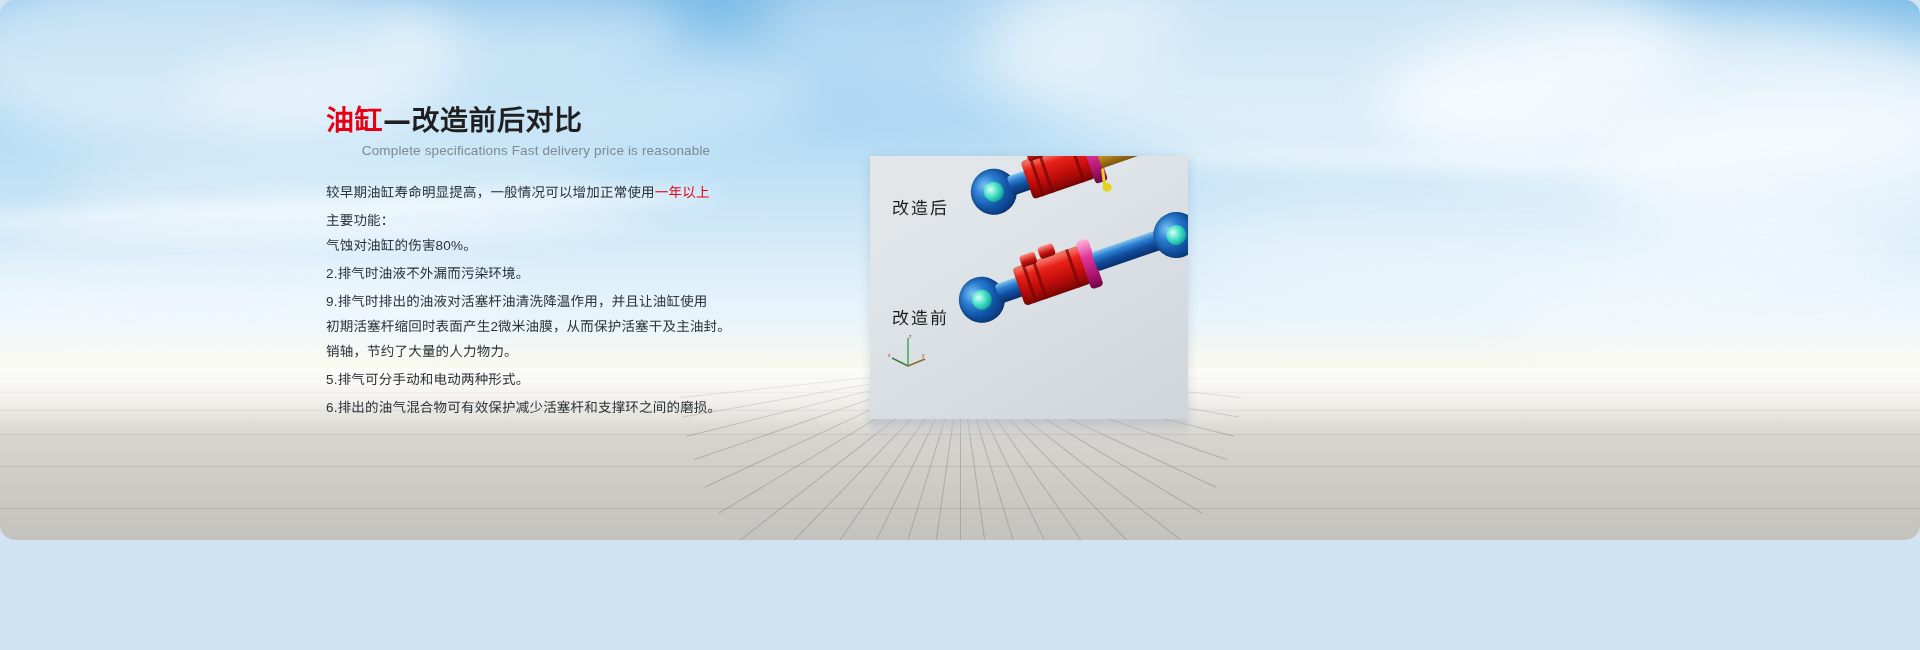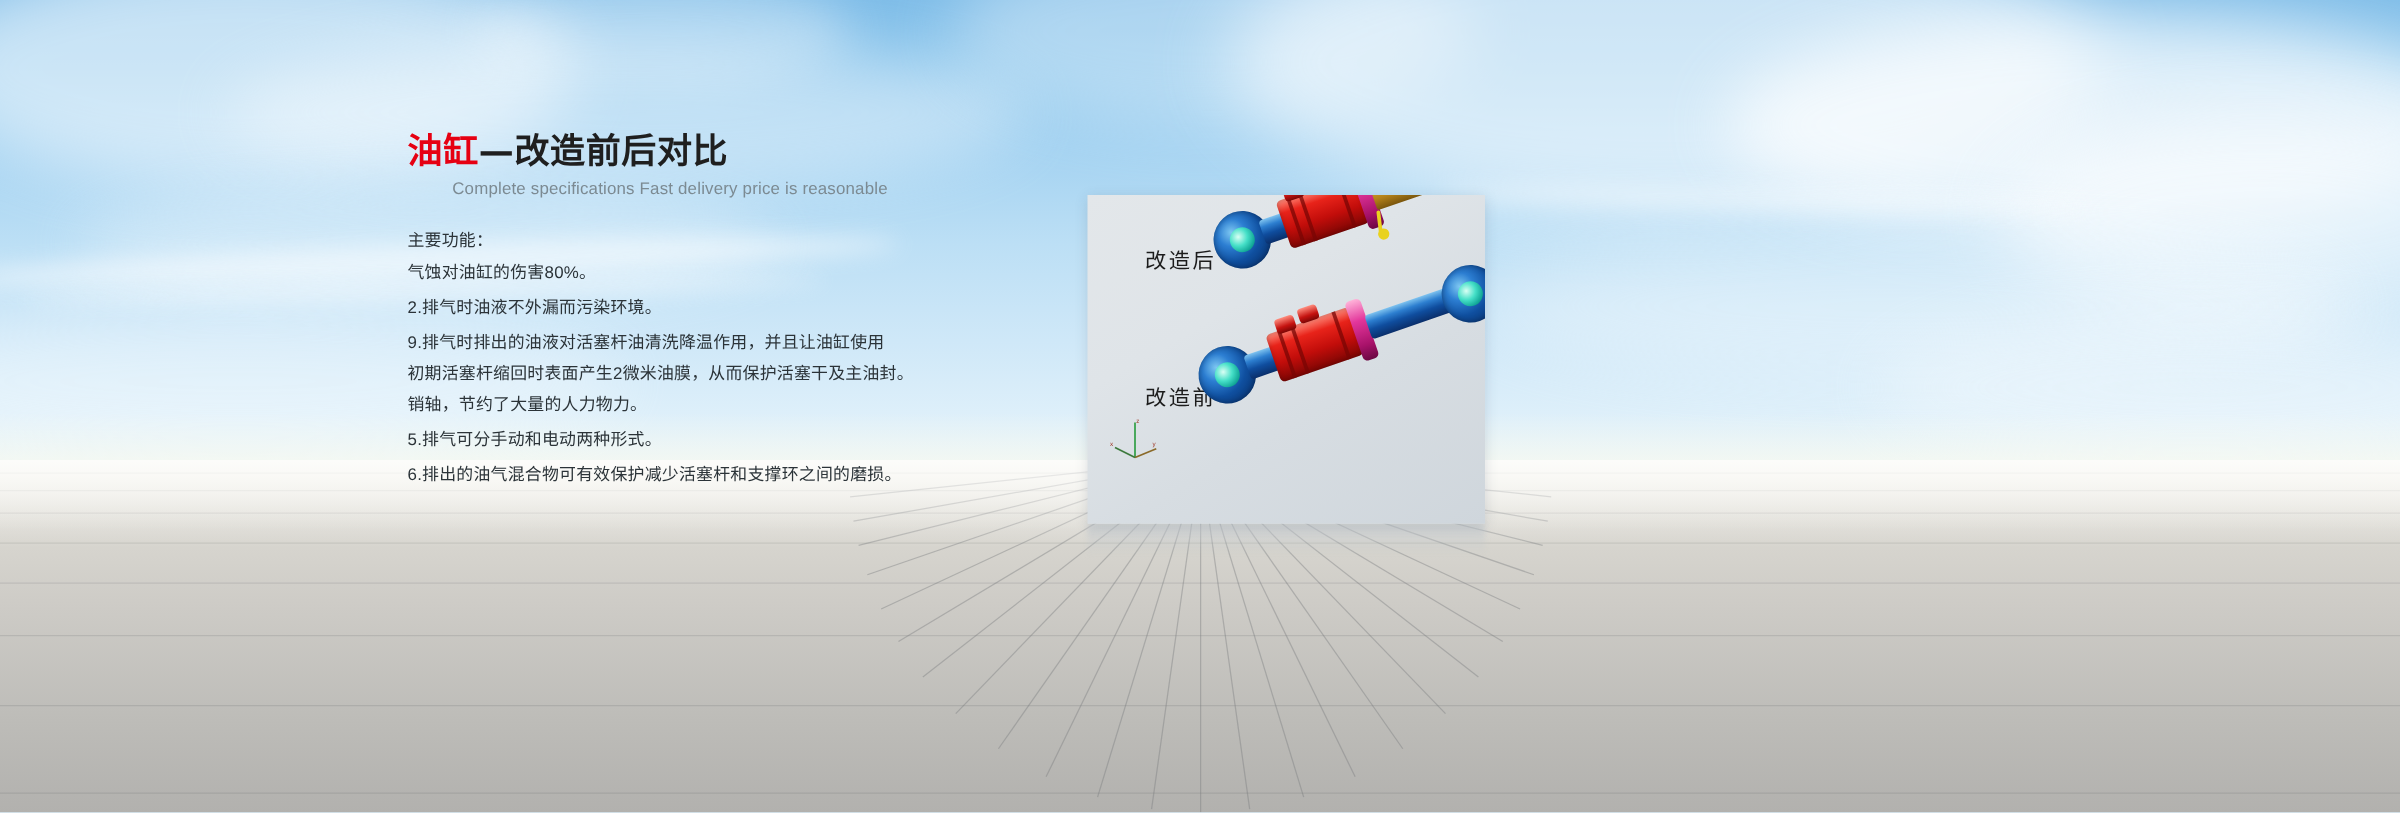--- a/index.html
+++ b/index.html
@@ -5,32 +5,33 @@
 <style>
   html,body{margin:0;padding:0;}
   body{
     width:1920px;height:650px;overflow:hidden;
     font-family:"Liberation Sans","DejaVu Sans",sans-serif;
     background:#cfe3f2;
   }
 
   
   .stage{
-    position:relative;width:1920px;height:650px;overflow:hidden;
+    position:relative;width:1920px;height:540px;overflow:hidden;
     background:linear-gradient(to bottom,
         #7fbde8 0%,
         #8cc6ec 8%,
         #a3d2f1 18%,
         #bcdff5 30%,
         #cfe8f8 42%,
         #dff0fa 52%,
         #eaf5fb 60%,
         #f2f7f6 66%,
         #f5f3ea 70%,
         #eceae2 72%);
+    border-radius:15px;
   }
 
   
   .cloud{position:absolute;border-radius:50%;background:#ffffff;pointer-events:none;}
   .c1{left:-60px;  top:-40px;  width:520px;height:190px;opacity:.55;filter:blur(26px);}
   .c2{left:180px;  top:30px;   width:640px;height:120px;opacity:.38;filter:blur(24px);}
   .c3{left:980px;  top:-70px;  width:700px;height:240px;opacity:.60;filter:blur(30px);}
   .c4{left:1380px; top:10px;   width:620px;height:180px;opacity:.70;filter:blur(26px);}
   .c5{left:1600px; top:90px;   width:420px;height:160px;opacity:.55;filter:blur(28px);}
   .c6{left:760px;  top:-50px;  width:420px;height:150px;opacity:.35;filter:blur(26px);}
@@ -107,21 +108,21 @@
   
   .imgcard{
     position:absolute;left:870px;top:156px;width:318px;height:263px;
     background:linear-gradient(150deg,#e3e7ea 0%,#dfe4e8 35%,#d7dde2 62%,#cfd6dc 100%);
     box-shadow:0 2px 10px rgba(60,80,100,.18);
     overflow:hidden;
   }
   .cad-label{
     position:absolute;
     font-family:"DejaVu Serif","Liberation Serif",serif;
-    font-size:17px;color:#1c1c1c;letter-spacing:2px;margin-left:24px;
+    font-size:17px;color:#1c1c1c;letter-spacing:2px;
   }
   .lbl-after{left:22px;top:38px;}
   .lbl-before{left:22px;top:148px;}
 
   
   .triad{position:absolute;left:18px;top:176px;width:40px;height:38px;}
 
   
   .asm{position:absolute;}
   .asm-after{left:92px;top:14px;transform:rotate(-19deg);}
@@ -233,20 +234,21 @@
   </div>
 
   <div class="copy">
 
     <h1 class="title"><span class="hl">油缸</span><span>—改造前后对比</span></h1>
 
     <p class="subtitle">Complete specifications Fast delivery price is reasonable</p>
 
     <div class="body">
 
+      <p><span>较早期油缸寿命明显提高，一般情况可以增加正常使用</span><span class="hl">一年以上</span></p>
 
       <p>主要功能：</p>
 
       <p class="cont">气蚀对油缸的伤害80%。</p>
 
       <p>2.排气时油液不外漏而污染环境。</p>
 
       <p>9.排气时排出的油液对活塞杆油清洗降温作用，并且让油缸使用</p>
       <p class="cont">初期活塞杆缩回时表面产生2微米油膜，从而保护活塞干及主油封。</p>
 

